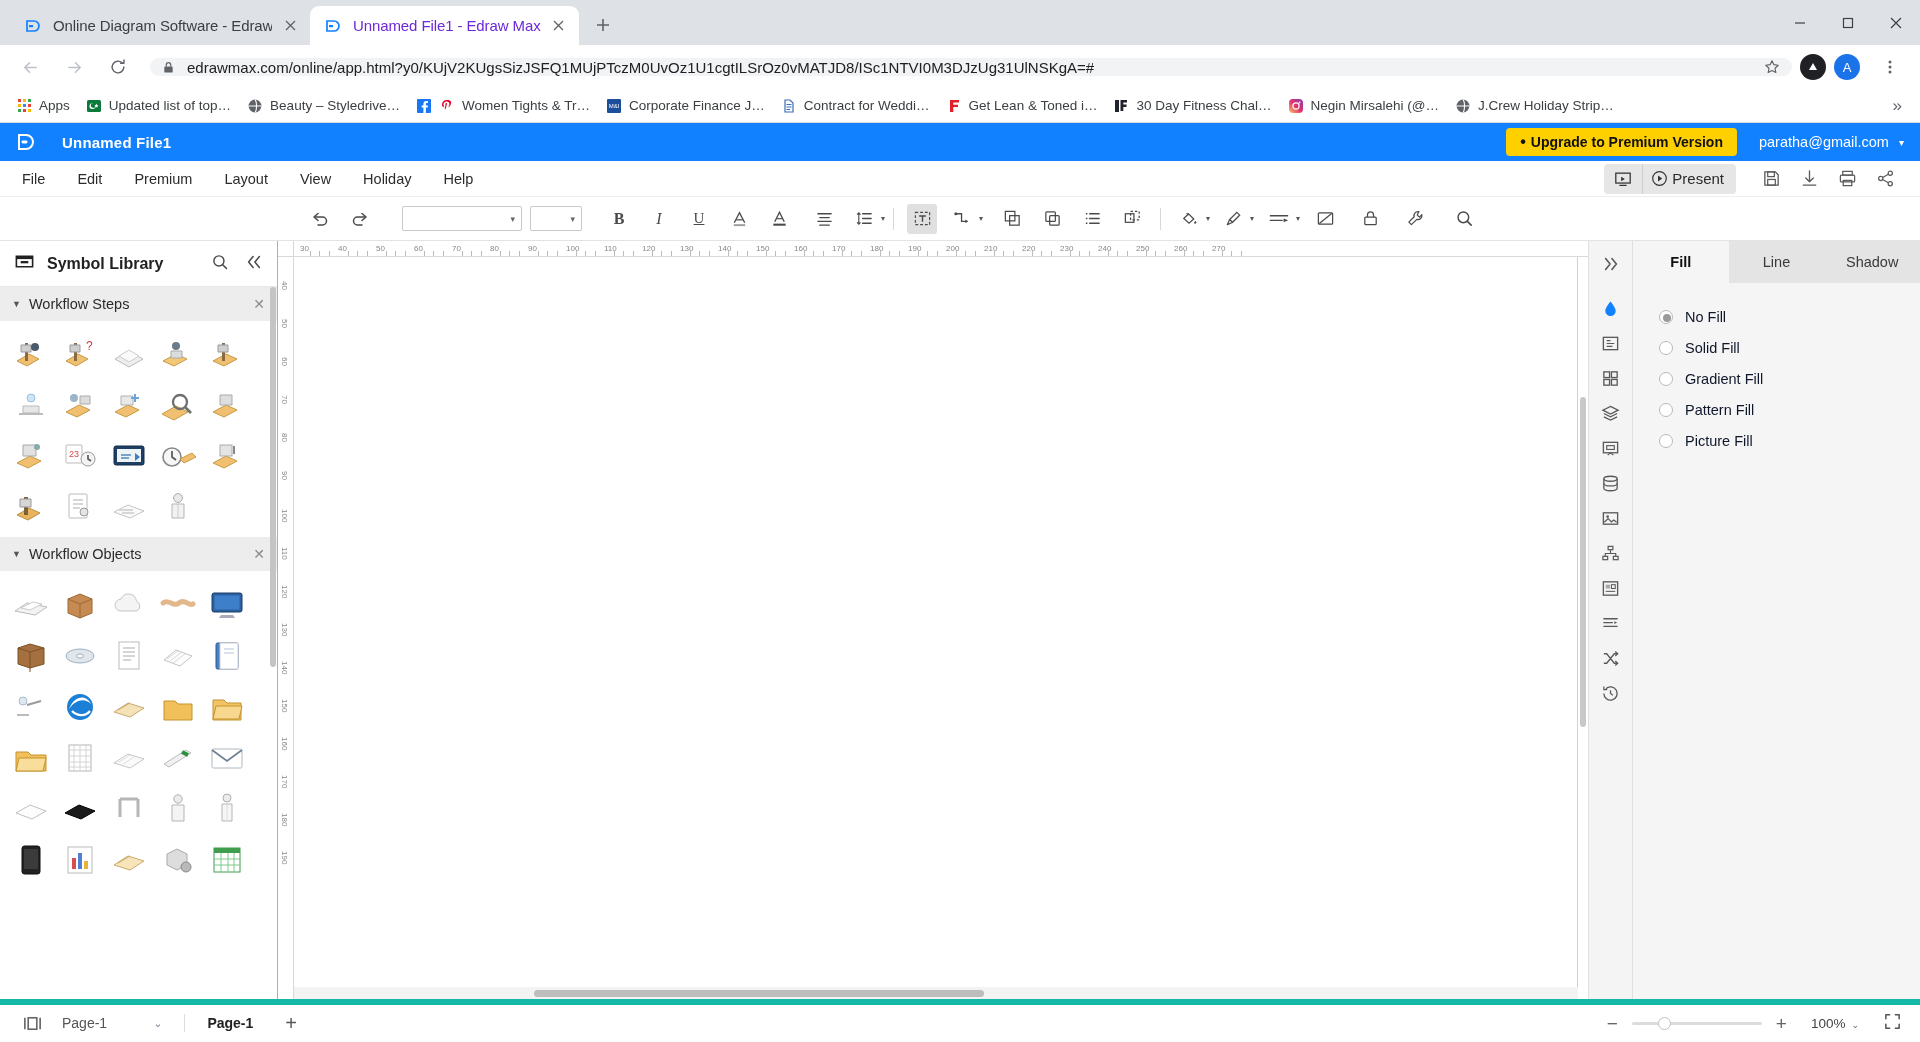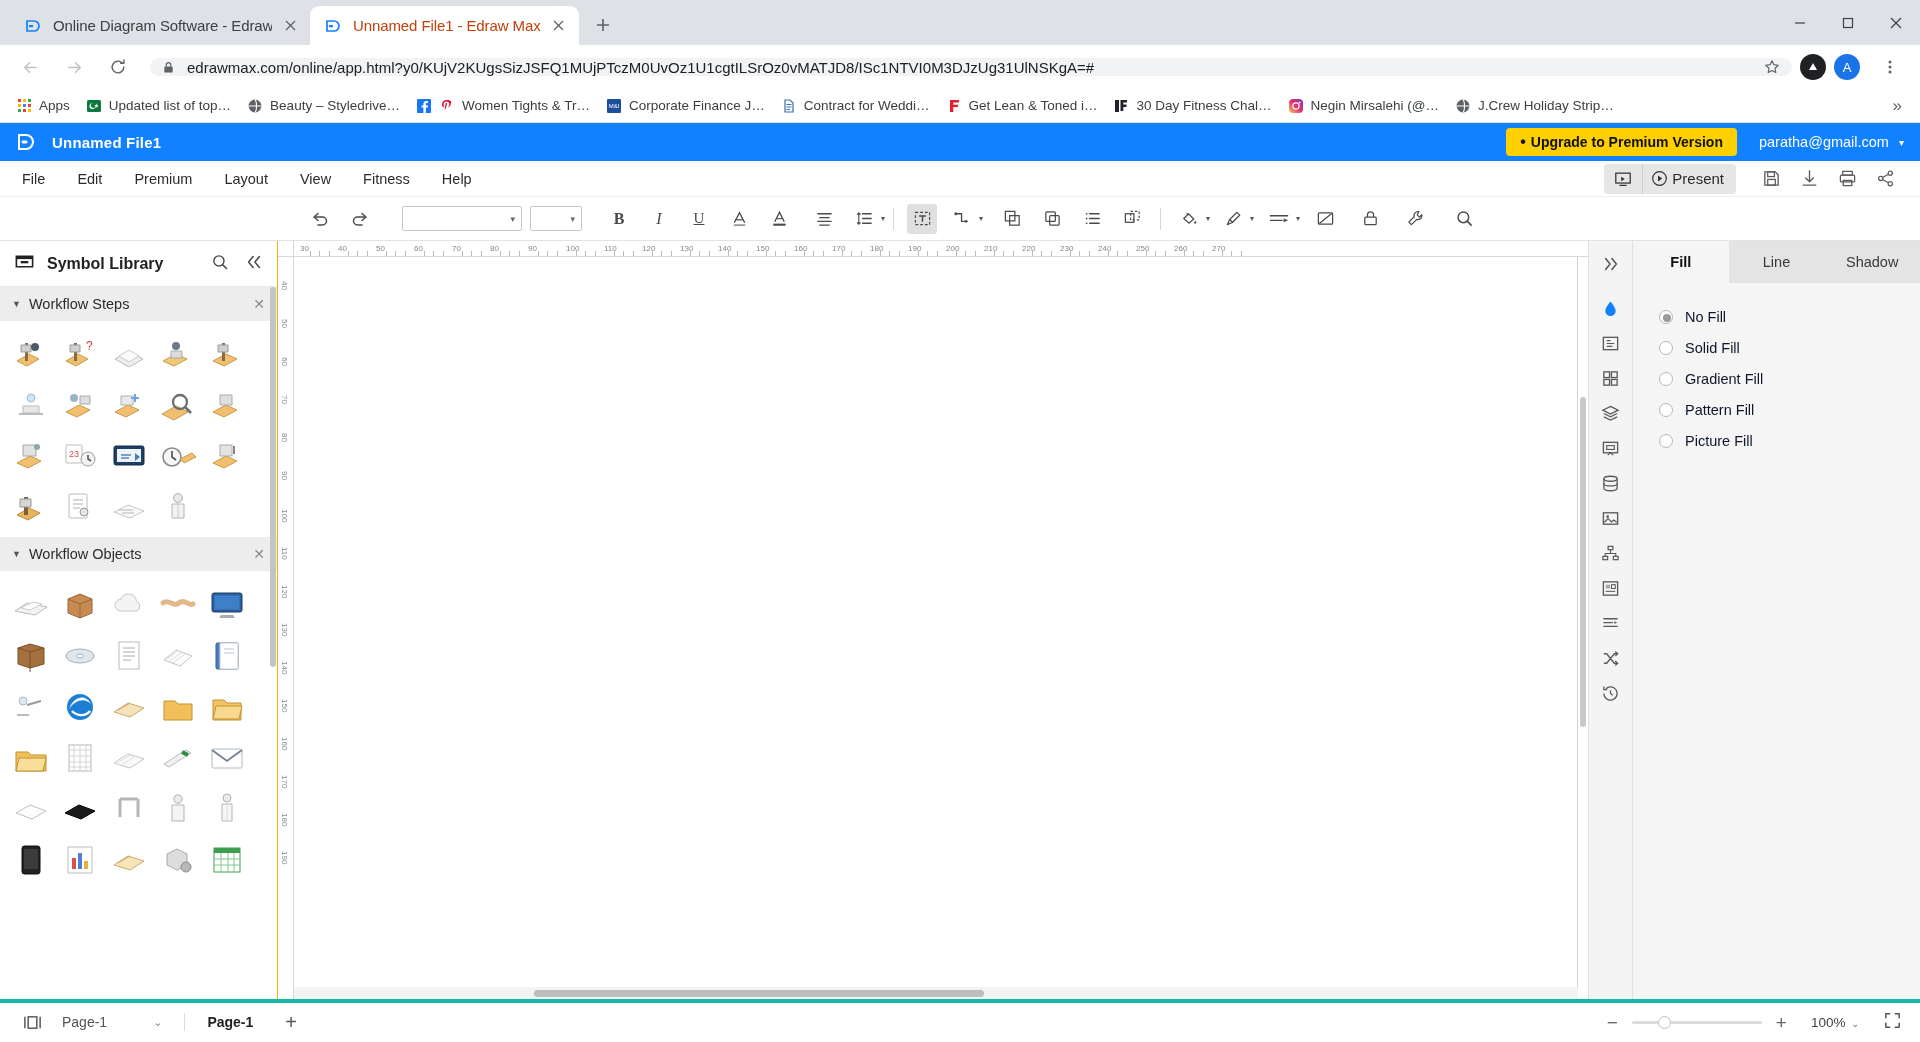--- a/index.html
+++ b/index.html
@@ -14,21 +14,21 @@
   
   .browser { width: 1920px; background: #dee1e6; }
 
   .tabstrip {
     height: 45px; display: flex; align-items: flex-end;
     background: #dee1e6; padding-left: 10px; position: relative;
   }
   .tab {
     height: 39px; display: flex; align-items: center;
     border-radius: 9px 9px 0 0; padding: 0 10px 0 14px;
-    font-size: 15px; color: #c2410c; position: relative;
+    font-size: 15px; color: #6d28d9; position: relative;
     max-width: 300px; min-width: 200px;
   }
   .tab.inactive { background: #dee1e6; color: #3c4043; }
   .tab.active { background: #ffffff; }
   .tab .favicon {
     width: 18px; height: 18px; flex: 0 0 18px; margin-right: 11px;
     display: flex; align-items: center; justify-content: center;
   }
   .tab .tab-title {
     flex: 1 1 auto; white-space: nowrap; overflow: hidden;
@@ -102,21 +102,21 @@
   .bm-overflow { margin-left: auto; padding: 0 10px; color: #5f6368; font-size: 17px; }
 
   
   .app { width: 1920px; height: calc(1042px - 124px); display: flex; flex-direction: column; }
 
   .app-titlebar {
     height: 38px; background: #1281ff; display: flex; align-items: center;
     padding-left: 14px; color: #fff;
   }
   .app-logo { width: 26px; height: 26px; display:flex; align-items:center; justify-content:center; margin-right: 12px; }
-  .app-title { font-size: 15px; font-weight: bold; letter-spacing: .2px; }
+  .app-title { font-size: 15px; font-weight: bold; letter-spacing: .2px; margin-left: 10px; }
   .titlebar-right { margin-left: auto; display: flex; align-items: center; padding-right: 16px; }
   .upgrade-btn {
     background: #ffd000; color: #111; font-size: 14px; font-weight: bold;
     padding: 6px 14px; border-radius: 4px; margin-right: 22px;
     display: flex; align-items: center; white-space: nowrap;
   }
   .upgrade-dot { font-size: 16px; margin-right: 5px; line-height: 1; }
   .account { font-size: 14.5px; color: #fff; display: flex; align-items: center; }
   .account .caret { margin-left: 10px; font-size: 10px; }
 
@@ -245,21 +245,21 @@
     background: #fff; margin-right: 12px; flex: 0 0 14px; position: relative;
   }
   .radio.on::after {
     content: ''; position: absolute; left: 3px; top: 3px;
     width: 8px; height: 8px; border-radius: 50%; background: #9a9a9a;
   }
   .radio-label { font-size: 14.5px; color: #0f172a; }
 
   
   .statusbar {
-    height: 42px; background: #fff; border-top: 4px solid #14b8a6;
+    height: 42px; background: #fff; border-top: 6px solid #14b8a6;
     display: flex; align-items: center; padding: 0 18px; flex: 0 0 42px;
   }
   .sb-ico { width: 28px; height: 28px; display:flex; align-items:center; justify-content:center; color:#666; }
   .sb-page { font-size: 14px; color: #555; margin-left: 16px; }
   .sb-caret { margin-left: 46px; color: #7a8a99; font-size: 11px; }
   .sb-sep { width: 1px; height: 18px; background: #dcdcdc; margin: 0 22px; }
   .sb-pagetab { font-size: 14px; color: #222; font-weight: bold; }
   .sb-plus { margin-left: 32px; color: #555; font-size: 20px; line-height: 1; }
   .sb-right { margin-left: auto; display: flex; align-items: center; }
   .zoom-minus, .zoom-plus { color: #666; font-size: 19px; padding: 0 10px; line-height: 1; }
@@ -533,21 +533,21 @@
       </div>
     </div>
   </div>
 
   <div class="menubar">
     <div class="menu-item">File</div>
     <div class="menu-item">Edit</div>
     <div class="menu-item">Premium</div>
     <div class="menu-item">Layout</div>
     <div class="menu-item">View</div>
-    <div class="menu-item">Fitness</div>
+    <div class="menu-item">Holiday</div>
     <div class="menu-item">Help</div>
 
     <div class="menubar-right">
       <div class="present-group">
         <div class="present-icon">
           <svg width="18" height="18" viewBox="0 0 20 20">
               <rect x="2" y="3.5" width="16" height="11" fill="none" stroke="#333" stroke-width="1.4"></rect>
               <path d="M8 7.5l4 2.5-4 2.5z" fill="#333"></path>
               <path d="M6 17h8" stroke="#333" stroke-width="1.4"></path>
             </svg>

